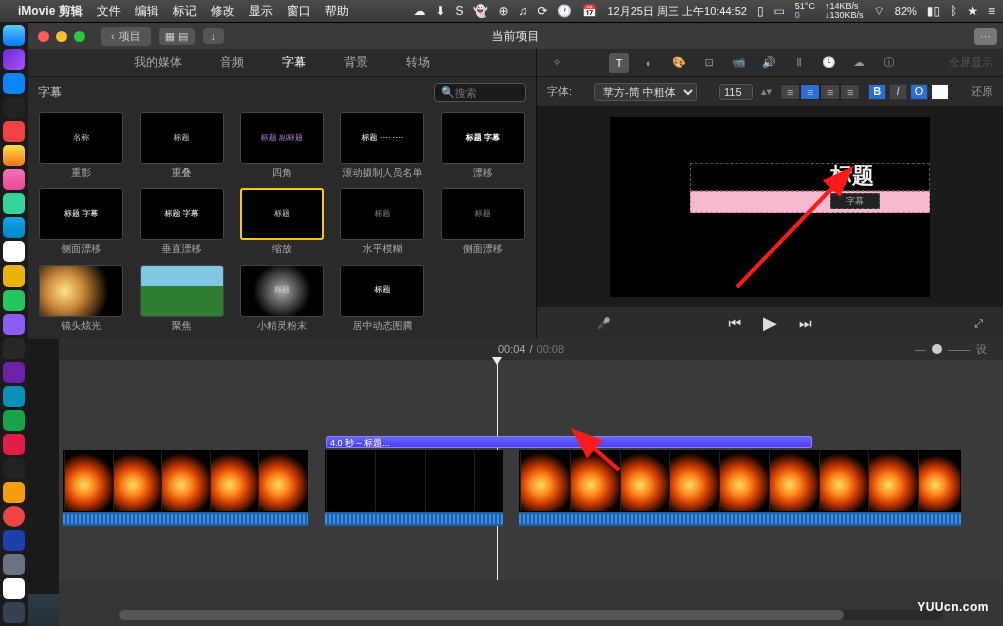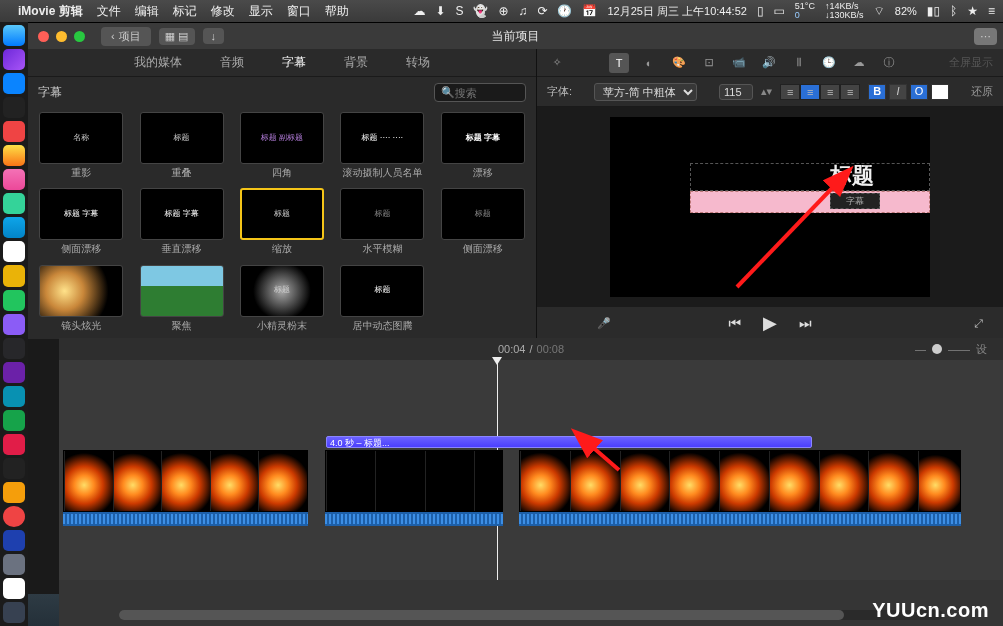--- a/index.html
+++ b/index.html
@@ -71,21 +71,21 @@
 .playhead { position:absolute; top:0; bottom:0; width:1px; background:#eee; }
 .playhead::before{content:"";position:absolute;top:-3px;left:-5px;width:0;height:0;border-left:5px solid transparent;border-right:5px solid transparent;border-top:8px solid #eee;}
 .title-clip { position:absolute; height:12px; background:linear-gradient(#6a61ff,#4b3fff); border:1px solid #8a85ff; border-radius:2px; color:#fff; font-size:9px; padding:0 3px; overflow:hidden; white-space:nowrap; }
 .clip { height:62px; border:1px solid #000; display:flex; overflow:hidden; }
 .clip .fthumb { width:50px; height:62px; background:radial-gradient(circle at 40% 55%,#ffdd66 0%,#ff8a1f 22%,#cc3a00 42%,#000 72%); border-left:1px solid #222; }
 .clip .blk { width:50px; height:62px; background:#000; border-left:1px solid #222; }
 .audio { height:14px; background:#1d5fa8; position:relative; }
 .audio::after{content:"";position:absolute;inset:2px 0;background:repeating-linear-gradient(90deg,#4aa3ff 0 2px,#1d5fa8 2px 4px);opacity:.7}
 .hscroll { position:absolute; bottom:6px; left:60px; right:60px; height:10px; background:#2a2a2a; border-radius:5px; }
 .hscroll .thumb-s{position:absolute;left:0;width:88%;height:100%;background:#555;border-radius:5px}
-.watermark { position:absolute; right:14px; bottom:4px; font-size:20px; font-weight:600; color:#fff; letter-spacing:.5px; }
+.watermark { position:absolute; right:14px; bottom:12px; font-size:12px; font-weight:600; color:#fff; letter-spacing:.5px; }
 .bg-ground { position:absolute; left:28px; right:0; bottom:0; height:32px; background:linear-gradient(#2e3b44,#243039); }
 .arrow-svg { position:absolute; pointer-events:none; }
 </style>
 </head>
 <body>
 
 <div class="menubar">
   <span class="apple"></span>
   <span class="app">iMovie 剪辑</span>
   <span class="mi">文件</span>

